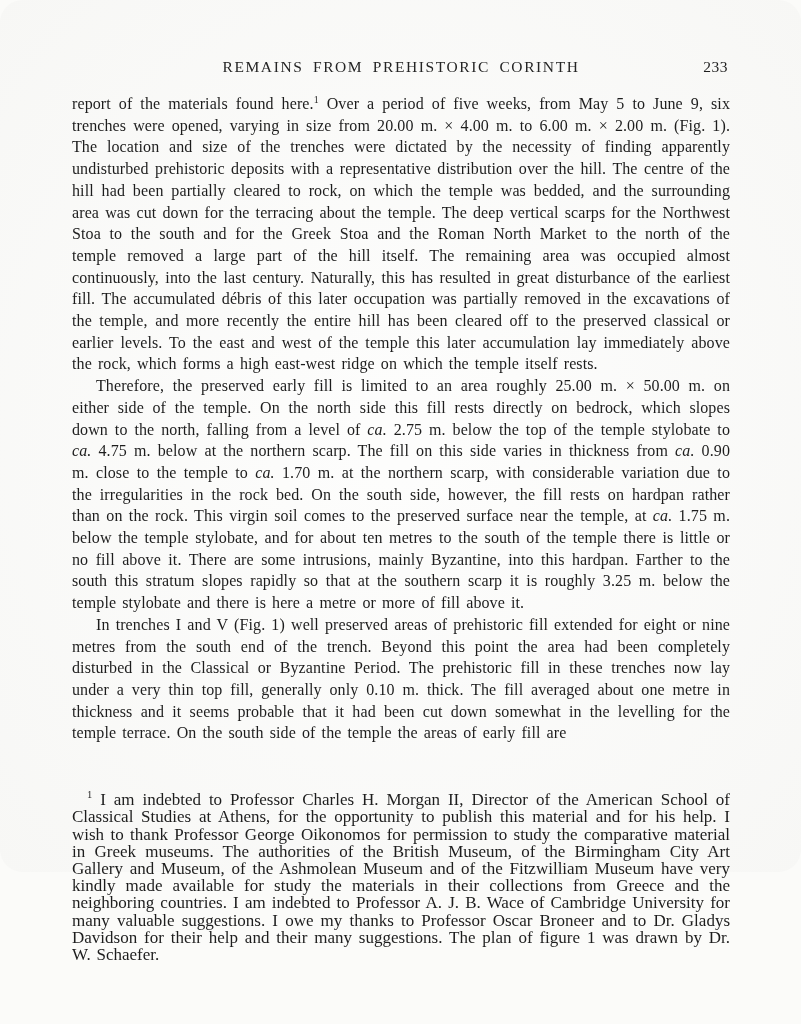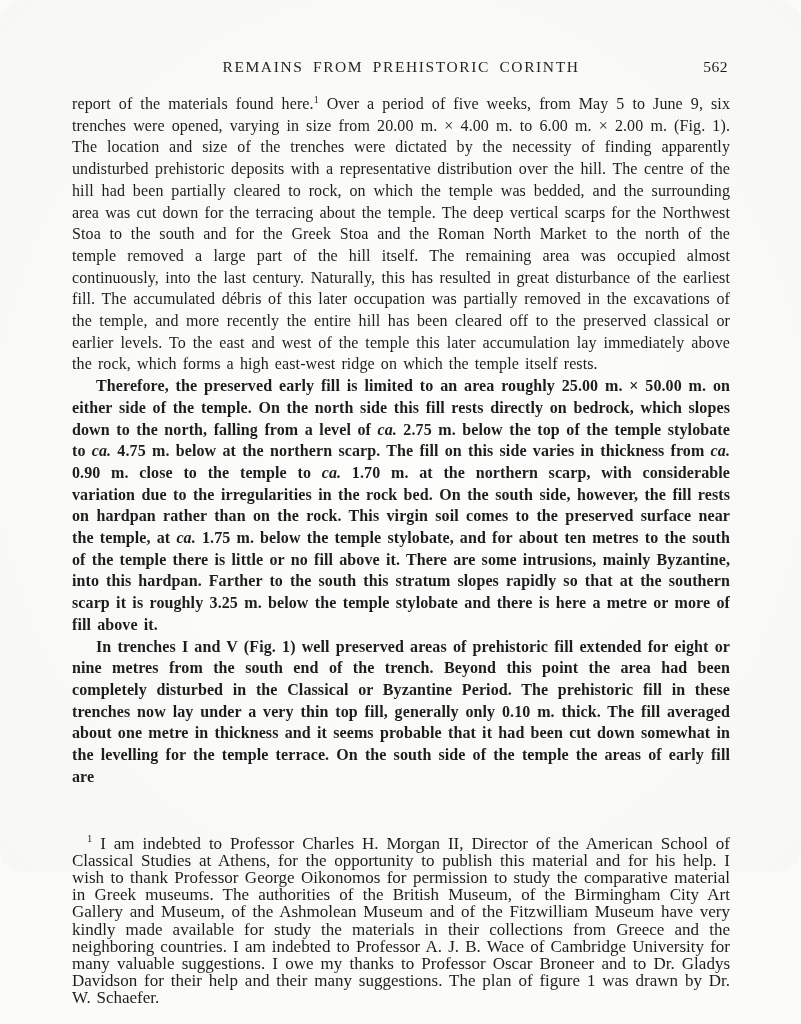--- a/index.html
+++ b/index.html
@@ -41,42 +41,42 @@
     letter-spacing: 0.5px;
   }
   .body-text {
     font-size: 16px;
     line-height: 21.7px;
     text-align: justify;
     word-spacing: 2px;
     letter-spacing: 0.1px;
   }
   .body-text p { margin: 0; }
-  .body-text p.indent { text-indent: 24px; font-weight: bold; }
+  .body-text p.indent { text-indent: 24px; }
   .body-text sup, .footnote sup {
     font-size: 0.62em;
     vertical-align: super;
     line-height: 0;
   }
   .footnote {
     margin-top: 47px;
     font-size: 17px;
     line-height: 17.2px;
     text-align: justify;
     word-spacing: 1.5px;
   }
   .footnote-text { text-indent: 15px; }
 </style>
 </head>
 <body>
 
 <div class="page">
   <header class="page-header">
     <div class="running-title">REMAINS FROM PREHISTORIC CORINTH</div>
-    <div class="page-number">562</div>
+    <div class="page-number">233</div>
   </header>
 
   <main class="body-text">
       <p><span>report of the materials found here.</span><sup>1</sup><span> Over a period of five weeks, from May 5 to June 9, six trenches were opened, varying in size from 20.00 m. × 4.00 m. to 6.00 m. × 2.00 m. (Fig. 1). The location and size of the trenches were dictated by the necessity of finding apparently undisturbed prehistoric deposits with a representative distribution over the hill. The centre of the hill had been partially cleared to rock, on which the temple was bedded, and the surrounding area was cut down for the terracing about the temple. The deep vertical scarps for the Northwest Stoa to the south and for the Greek Stoa and the Roman North Market to the north of the temple removed a large part of the hill itself. The remaining area was occupied almost continuously, into the last century. Naturally, this has resulted in great disturbance of the earliest fill. The accumulated débris of this later occupation was partially removed in the excavations of the temple, and more recently the entire hill has been cleared off to the preserved classical or earlier levels. To the east and west of the temple this later accumulation lay immediately above the rock, which forms a high east-west ridge on which the temple itself rests.</span></p>
       <p class="indent"><span>Therefore, the preserved early fill is limited to an area roughly 25.00 m. × 50.00 m. on either side of the temple. On the north side this fill rests directly on bedrock, which slopes down to the north, falling from a level of </span><i>ca.</i><span> 2.75 m. below the top of the temple stylobate to </span><i>ca.</i><span> 4.75 m. below at the northern scarp. The fill on this side varies in thickness from </span><i>ca.</i><span> 0.90 m. close to the temple to </span><i>ca.</i><span> 1.70 m. at the northern scarp, with considerable variation due to the irregularities in the rock bed. On the south side, however, the fill rests on hardpan rather than on the rock. This virgin soil comes to the preserved surface near the temple, at </span><i>ca.</i><span> 1.75 m. below the temple stylobate, and for about ten metres to the south of the temple there is little or no fill above it. There are some intrusions, mainly Byzantine, into this hardpan. Farther to the south this stratum slopes rapidly so that at the southern scarp it is roughly 3.25 m. below the temple stylobate and there is here a metre or more of fill above it.</span></p>
       <p class="indent"><span>In trenches I and V (Fig. 1) well preserved areas of prehistoric fill extended for eight or nine metres from the south end of the trench. Beyond this point the area had been completely disturbed in the Classical or Byzantine Period. The prehistoric fill in these trenches now lay under a very thin top fill, generally only 0.10 m. thick. The fill averaged about one metre in thickness and it seems probable that it had been cut down somewhat in the levelling for the temple terrace. On the south side of the temple the areas of early fill are</span></p>
     </main>
 
   <footer class="footnote">
     <p class="footnote-text"><sup>1</sup><span> I am indebted to Professor Charles H. Morgan II, Director of the American School of Classical Studies at Athens, for the opportunity to publish this material and for his help. I wish to thank Professor George Oikonomos for permission to study the comparative material in Greek museums. The authorities of the British Museum, of the Birmingham City Art Gallery and Museum, of the Ashmolean Museum and of the Fitzwilliam Museum have very kindly made available for study the materials in their collections from Greece and the neighboring countries. I am indebted to Professor A. J. B. Wace of Cambridge University for many valuable suggestions. I owe my thanks to Professor Oscar Broneer and to Dr. Gladys Davidson for their help and their many suggestions. The plan of figure 1 was drawn by Dr. W. Schaefer.</span></p>

